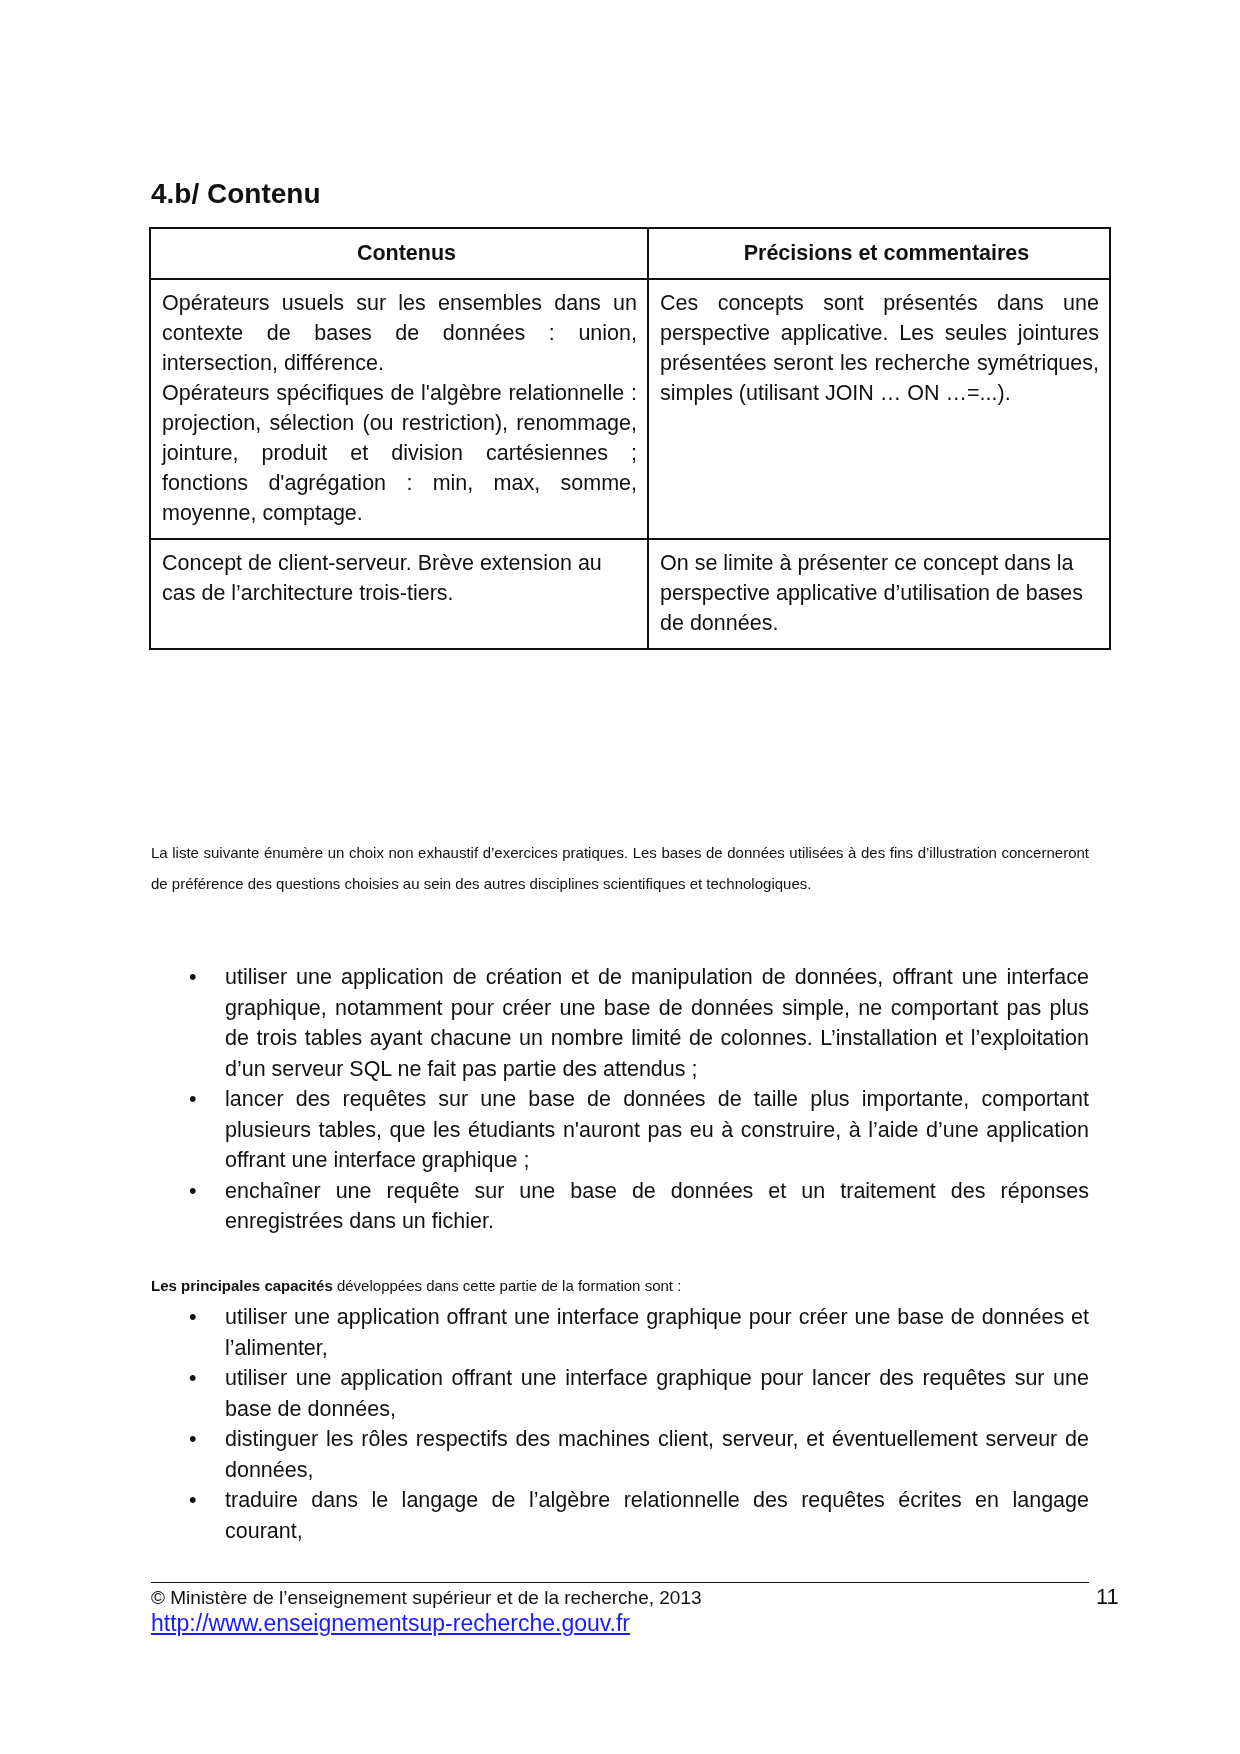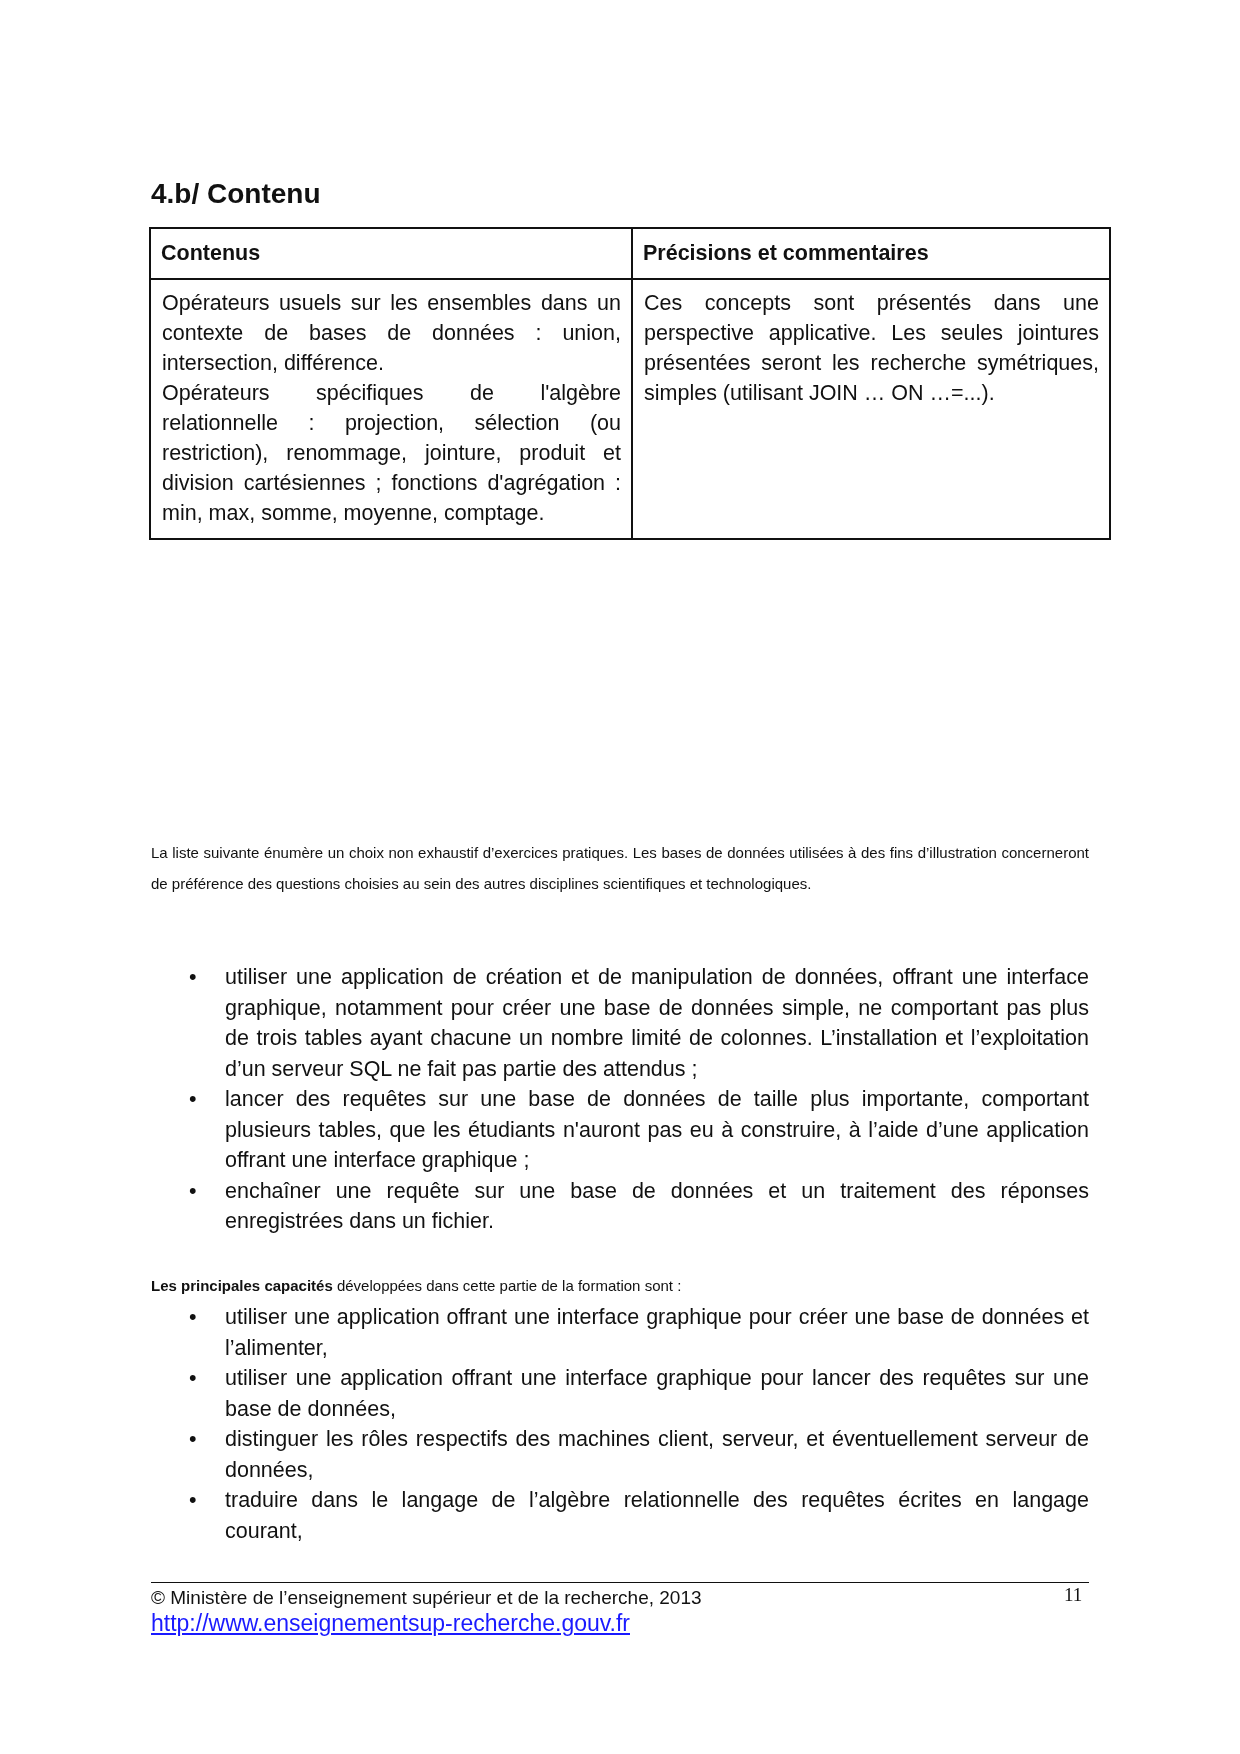--- a/index.html
+++ b/index.html
@@ -3,53 +3,57 @@
 <meta charset="utf-8">
 <style>
   html, body { margin:0; padding:0; background:#fff; }
   body { width:1240px; height:1754px; position:relative; overflow:hidden;
          font-family:"Liberation Sans", sans-serif; color:#111; }
   .title { position:absolute; left:151px; top:178px; font-size:28px; font-weight:bold; margin:0;text-align:center; }
   table.contenu { position:absolute; left:149px; top:227px; width:962px;
          border-collapse:collapse; font-size:21.5px; line-height:30px; }
   table.contenu td, table.contenu th { border:2.5px solid #111; vertical-align:top;
          padding:8px 10px 10px 11px; text-align:justify; }
-  table.contenu th { font-weight:bold; text-align:left; padding:9px 11px 10px 10px; }
+  table.contenu th { font-weight:bold; text-align:center; padding:9px 11px 10px 26px; }
   .col1 { width:459px; }
   .para { position:absolute; left:151px; width:938px; font-size:15px; line-height:30.5px;
           text-align:justify; margin:0; }
   ul.bullets { position:absolute; left:151px; width:938px; margin:0; padding:0; list-style:none;
           font-size:21.5px; line-height:30.5px; }
   ul.bullets li { position:relative; padding-left:74px; text-align:justify; }
   ul.bullets li .dot { position:absolute; left:38px; top:0; }
   .bold { font-weight:bold; }
   .footer-line { position:absolute; left:151px; top:1582px; width:938px; height:0;
           border-top:1.5px solid #111; }
   .footer-copy { position:absolute; left:151px; top:1587px; font-size:19px; }
   .footer-link { position:absolute; left:151px; top:1610px; font-size:23px; color:#1a1aff;
           text-decoration:underline; }
-  .page-num { position:absolute; left:1064px; top:1584px; font-size:19px;font-family:Liberation Serif, serif; }
+  .page-num { position:absolute; left:1096px; top:1584px; font-size:22px; }
 </style>
 </head>
 <body>
 
 <h2 class="title">4.b/ Contenu</h2>
 
 <table class="contenu">
   <tbody>
       <tr>
     <th class="col1">Contenus</th>
     <th>Précisions et commentaires</th>
   </tr>
   <tr>
     <td class="col1">
       <div>Opérateurs usuels sur les ensembles dans un contexte de bases de données : union, intersection, différence.</div>
       <div>Opérateurs spécifiques de l'algèbre relationnelle : projection, sélection (ou restriction), renommage, jointure, produit et division cartésiennes ; fonctions d'agrégation : min, max, somme, moyenne, comptage.</div>
     </td>
     <td>Ces concepts sont présentés dans une perspective applicative. Les seules jointures présentées seront les recherche symétriques, simples (utilisant JOIN … ON …=...).</td>
+  </tr>
+  <tr>
+    <td class="col1" style="text-align:left">Concept de client-serveur. Brève extension au cas de l’architecture trois-tiers.</td>
+    <td style="text-align:left">On se limite à présenter ce concept dans la perspective applicative d’utilisation de bases de données.</td>
   </tr>
 </tbody>
   </table>
 
 <p class="para" style="top:838px">La liste suivante énumère un choix non exhaustif d’exercices pratiques. Les bases de données utilisées à des fins d’illustration concerneront de préférence des questions choisies au sein des autres disciplines scientifiques et technologiques.</p>
 
 <ul class="bullets" style="top:962px">
   <li><span class="dot">•</span><span>utiliser une application de création et de manipulation de données, offrant une interface graphique, notamment pour créer une base de données simple, ne comportant pas plus de trois tables ayant chacune un nombre limité de colonnes. L’installation et l’exploitation d’un serveur SQL ne fait pas partie des attendus ;</span></li>
   <li><span class="dot">•</span><span>lancer des requêtes sur une base de données de taille plus importante, comportant plusieurs tables, que les étudiants n'auront pas eu à construire, à l’aide d’une application offrant une interface graphique ;</span></li>
   <li><span class="dot">•</span><span>enchaîner une requête sur une base de données et un traitement des réponses enregistrées dans un fichier.</span></li>

